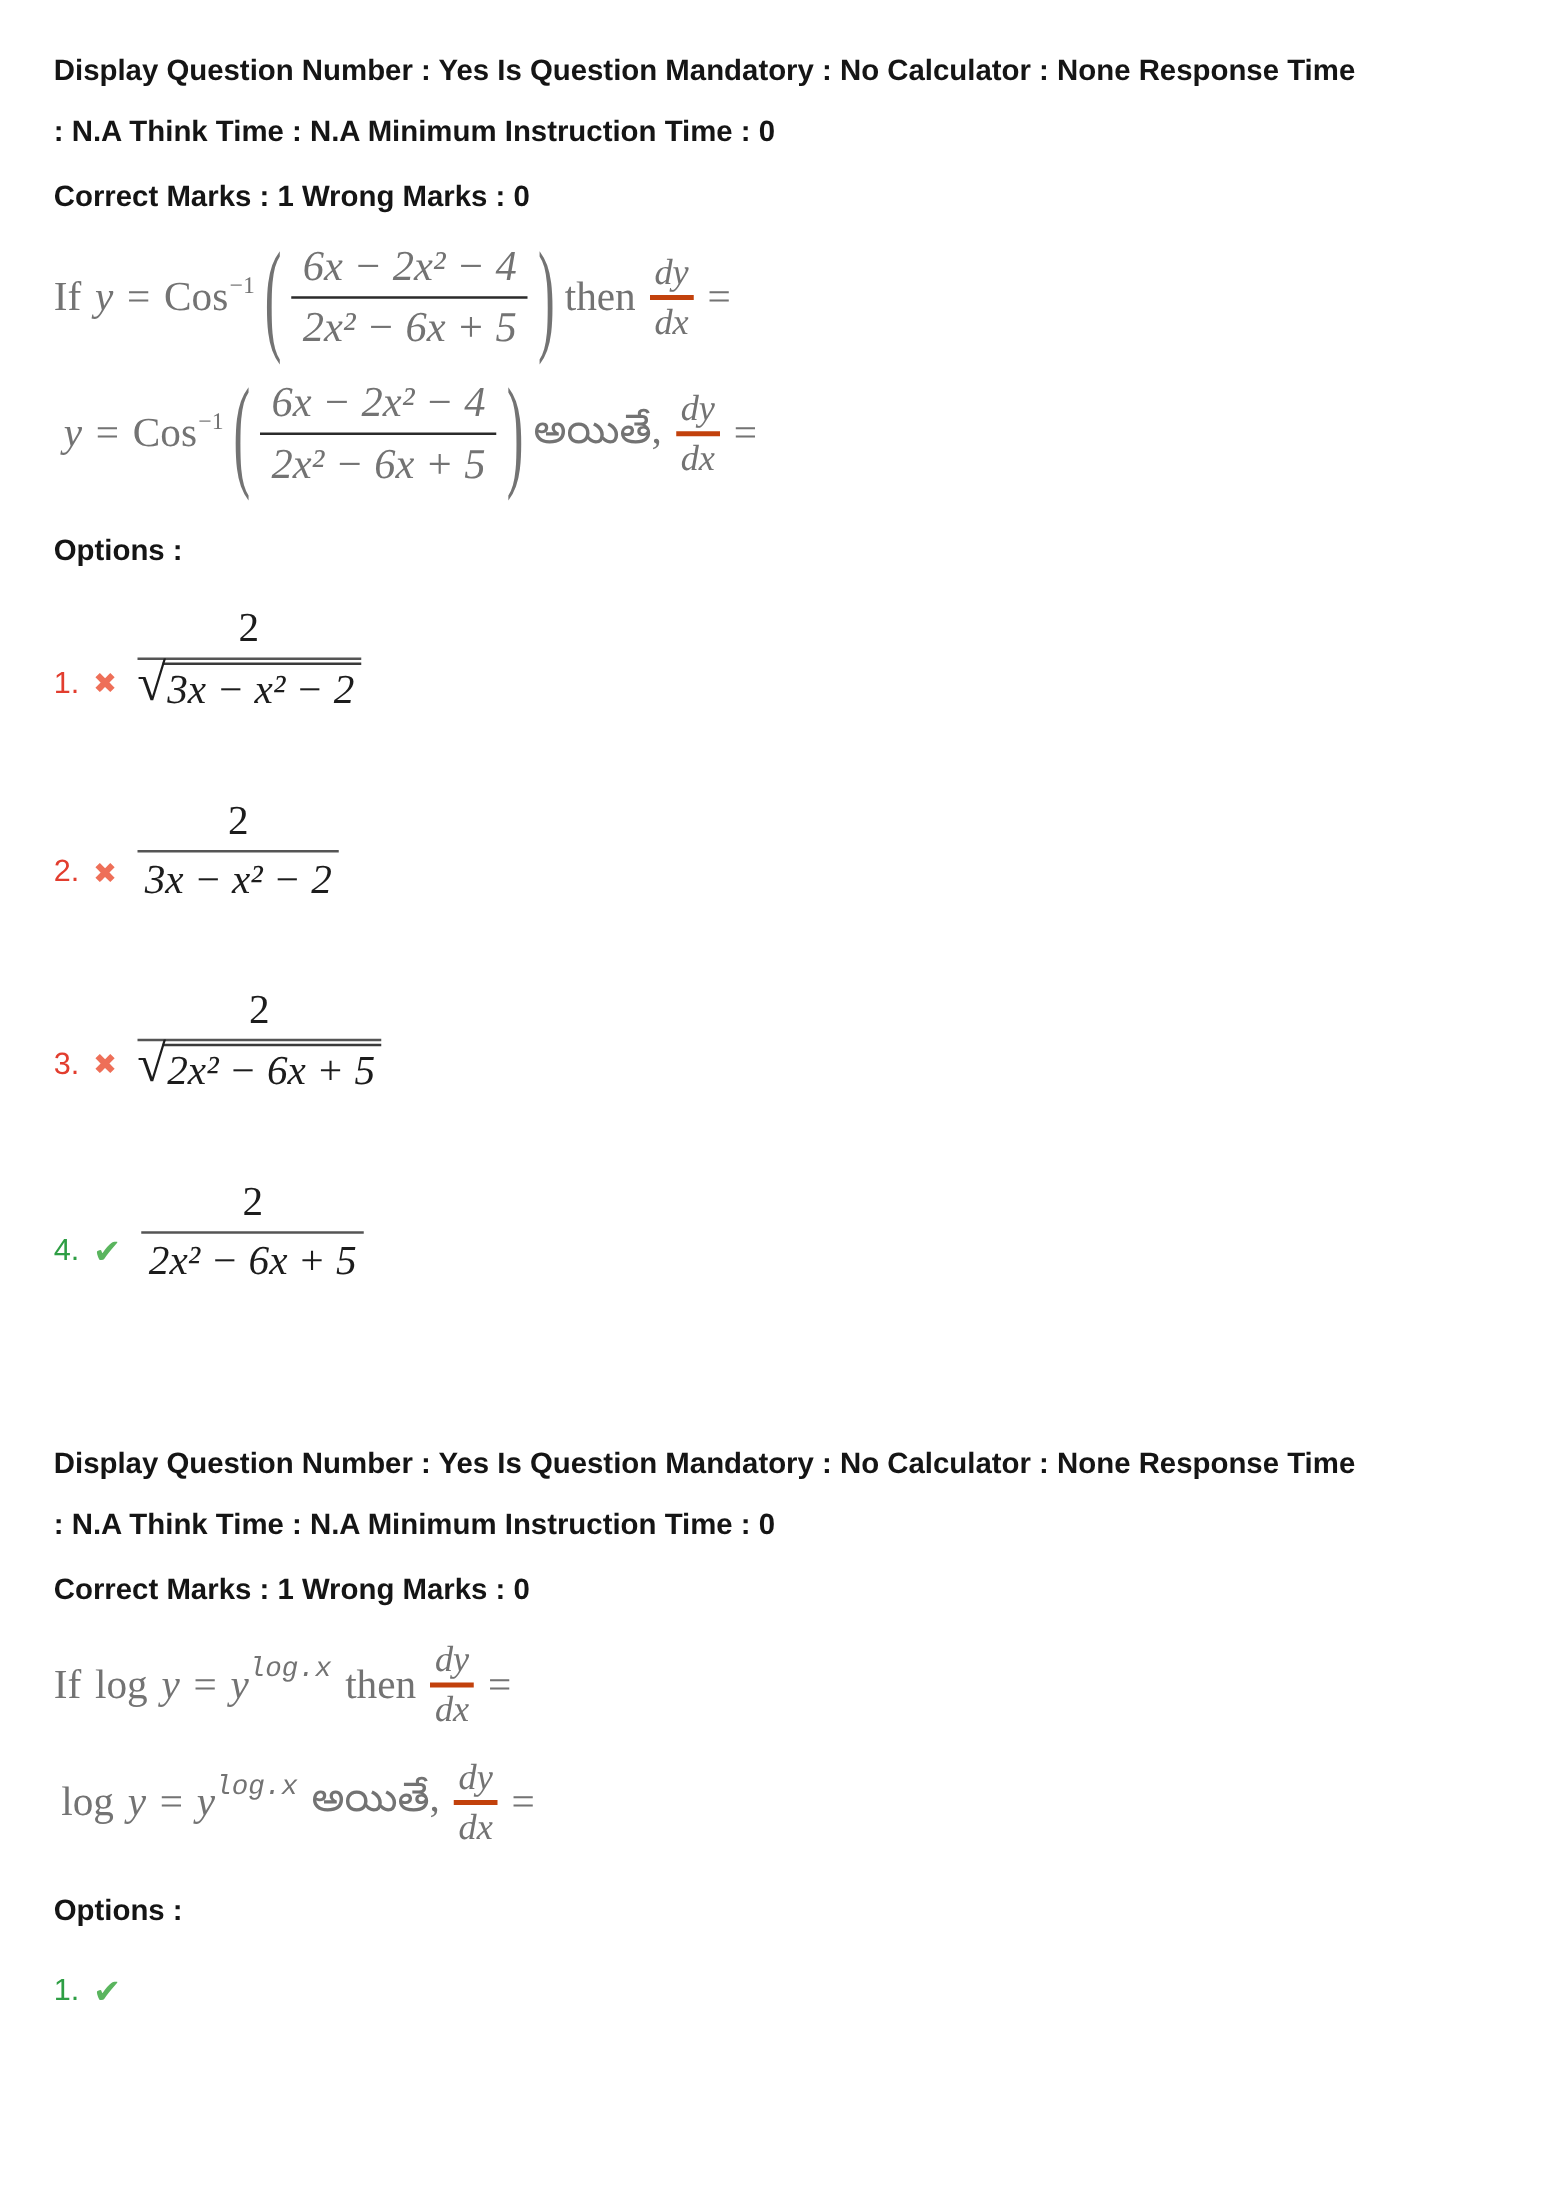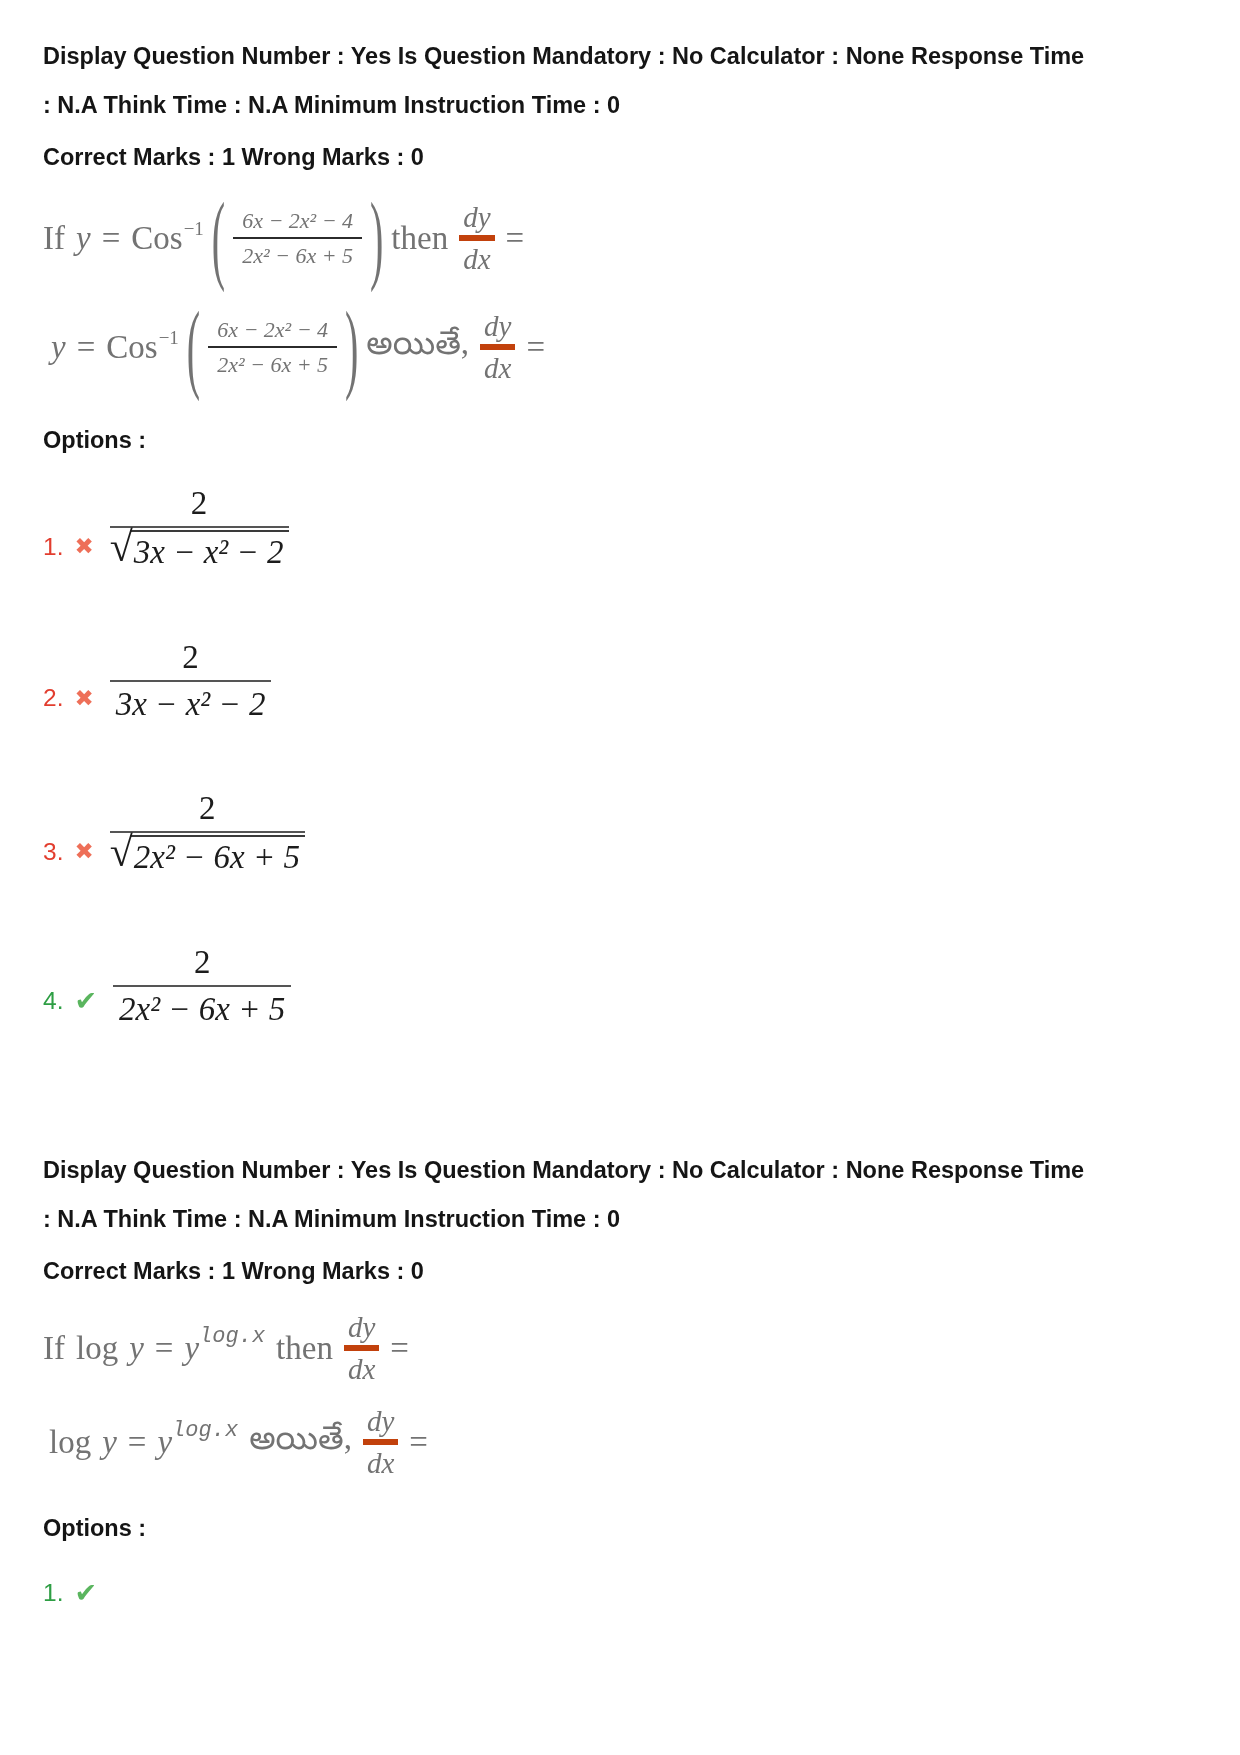--- a/index.html
+++ b/index.html
@@ -27,25 +27,25 @@
   .fnwrap{white-space:nowrap;}
   .fsup{font-size:19px;line-height:0;vertical-align:14px;margin-left:1px;}
   .esup{font-size:22px;line-height:0;vertical-align:17px;font-style:italic;font-family:Liberation Mono, monospace;}
   .bp{
     display:inline-block;font-family:"Liberation Serif", serif;
     font-size:40px;font-weight:400;transform:scaleY(2.5);
     margin:0 -3px;line-height:1;
   }
 
   
-  .bfrac{display:inline-block;text-align:right;font-size:22px;line-height:1.15;}
+  .bfrac{display:inline-block;text-align:right;font-size:34px;line-height:1.15;}
   .bfrac .fnum{display:block;padding:0 9px 4px;border-bottom:2px solid #2b2b2b;}
   .bfrac .fden{display:block;padding:4px 9px 0;}
   .dfrac{display:inline-block;text-align:center;font-size:29px;line-height:1.05;}
-  .dfrac .fnum{display:block;border-bottom:6px solid #c2410c;padding:0 4px 3px;}
+  .dfrac .fnum{display:block;border-bottom:4px solid #c2410c;padding:0 4px 3px;}
   .dfrac .fden{display:block;padding-top:3px;}
 
   
   .options-label{margin-top:14px;}
   .opts{margin-top:20px;}
   .opt{display:flex;align-items:flex-end;margin:0 0 68px 0;}
   .opt-tag{display:flex;align-items:center;gap:11px;margin:0 16px 10px 0;font-size:24.5px;}
   .opt[data-mark="wrong"] .opt-num{color:#e23d2e;}
   .opt[data-mark="wrong"] .opt-mark{color:#ee6f58;font-size:23px;}
   .opt[data-mark="correct"] .opt-num{color:#2e9e44;}

